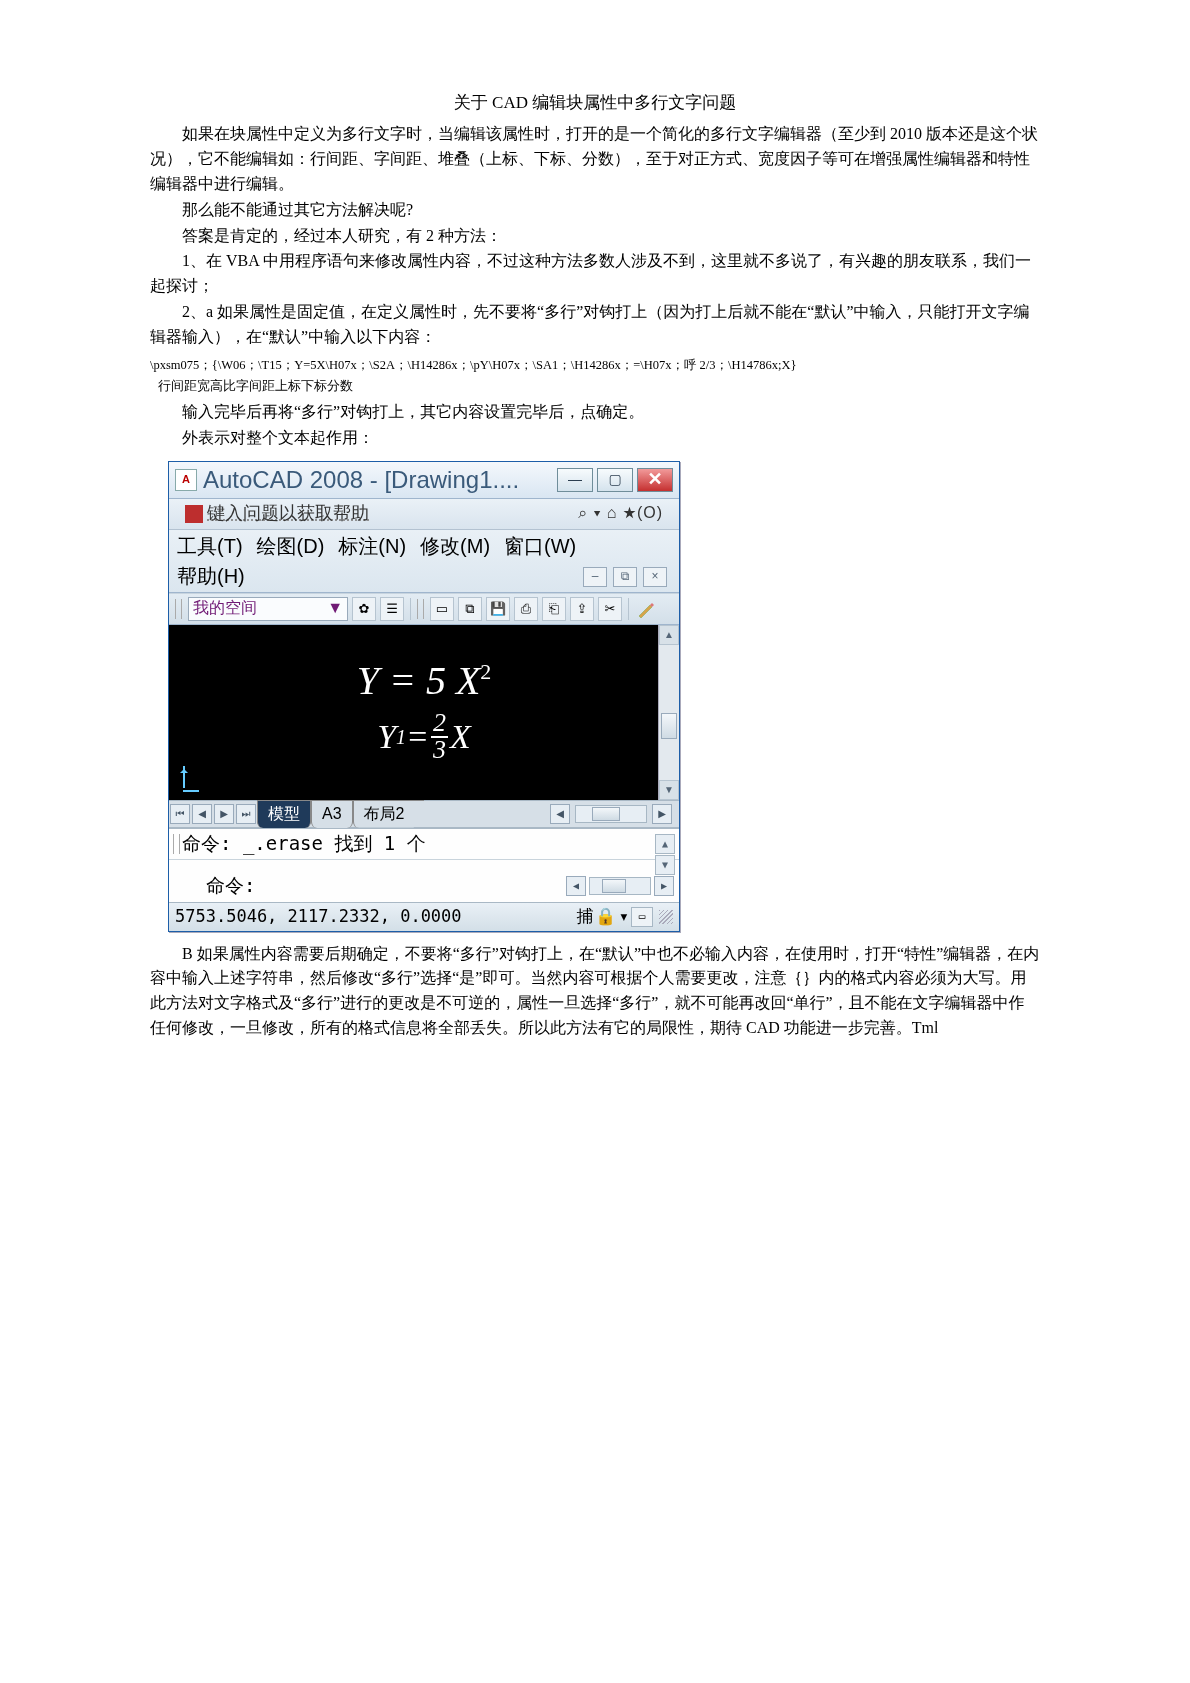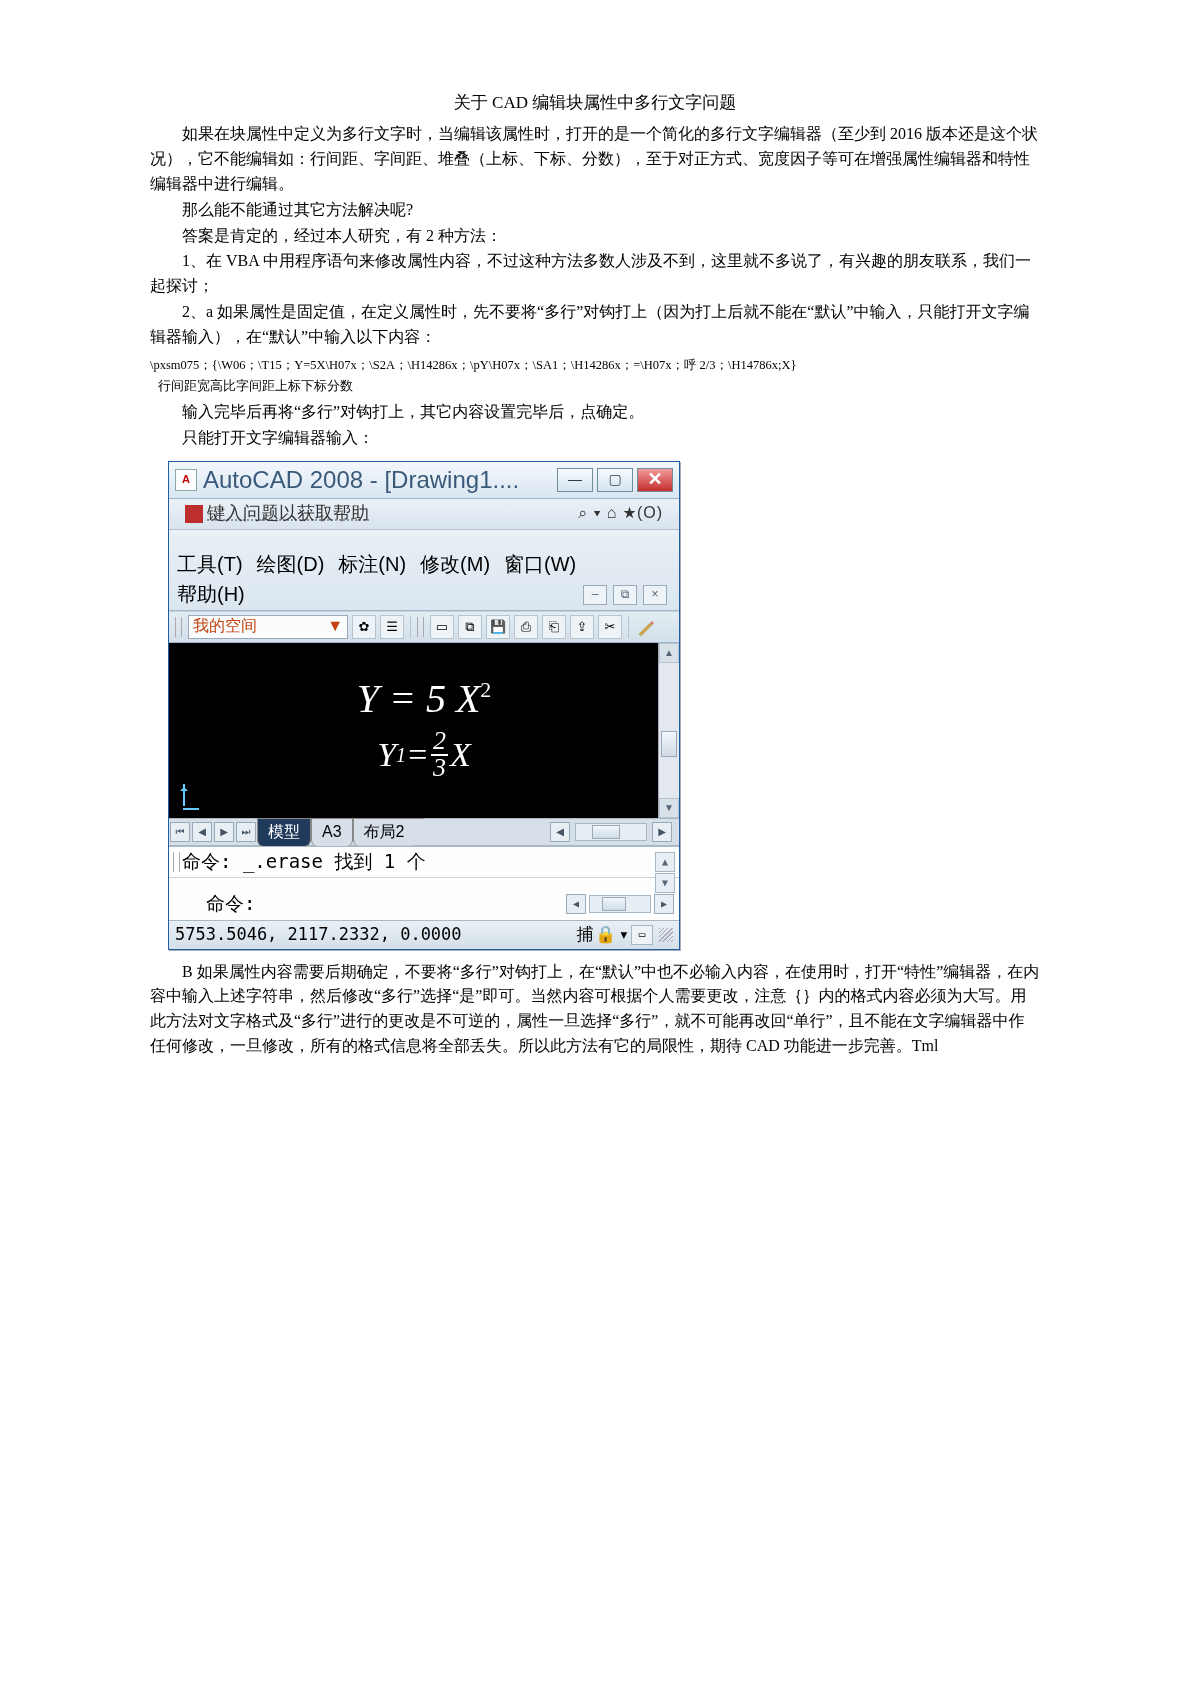--- a/index.html
+++ b/index.html
@@ -81,40 +81,40 @@
     width:18px;height:18px;background:#bd2e2e;display:inline-block;margin-right:4px;
     position:relative;
   }
   .help-text { text-decoration: underline dotted #888; }
   .help-spacer{flex:1;}
   .help-right{ font-size:16px; letter-spacing:1px; color:#333;}
   
   .menubar {
     background: linear-gradient(#e9f0f6,#dbe6ef);
     border-bottom:1px solid #9fb5cd;
-    padding: 20px 8px 0 8px;
+    padding: 2px 8px 0 8px;
   }
   .menu-row { display:flex; gap: 14px; font-size:20px; color:#000; align-items:center; height:30px;}
   .menu-row2 { display:flex; justify-content:space-between; align-items:center; height:30px; font-size:20px;}
   .mdi-btns { display:flex; gap:6px; margin-right:4px;}
   .mdi-btn { width:22px;height:18px;border:1px solid #9ab;background:#eef3f7;display:flex;align-items:center;justify-content:center;font-size:12px;color:#567;}
   
   .toolbar {
     display:flex; align-items:center;
     height:30px;
     background: linear-gradient(#e3ecf3,#d3dfe9);
     border-top:1px solid #c7d4df;
     border-bottom:1px solid #9fb5cd;
     padding:0 6px;
     gap:4px;
   }
   .tb-grip{ width:5px;height:20px;border-left:1px solid #aaa;border-right:1px solid #aaa; margin-right:2px;}
   .ws-dd {
     width: 150px; height:22px; border:1px solid #9ab; background:#fafcfe;
-    display:flex;align-items:center;padding:0 4px;font-size:16px;color:#c2410c; justify-content:space-between;
+    display:flex;align-items:center;padding:0 4px;font-size:16px;color:#701a75; justify-content:space-between;
   }
   .tb-icon { width:22px;height:22px;border:1px solid #b6c4d0;background:#eef3f7;display:flex;align-items:center;justify-content:center;font-size:13px;}
   .tb-sep{ width:1px;height:22px;background:#b6c4d0;margin:0 2px;}
   .pencil{ width:22px;height:22px;display:flex;align-items:center;justify-content:center;}
 
   .canvas {
     position:relative;
     background:#000; height:175px;
     color:#fff; font-family:"Times New Roman",serif;
     display:flex; flex-direction:column; align-items:center; justify-content:center;
@@ -169,31 +169,31 @@
   .sbtn{width:20px;height:18px;border:1px solid #a7b7c4;background:#eef3f7;display:flex;align-items:center;justify-content:center;font-size:11px;}
   .lock{color:#c97a14;}
   .resize-grip{width:14px;height:14px;background:repeating-linear-gradient(135deg,#aab,#aab 1px,transparent 1px,transparent 3px);margin-left:4px;}
 </style>
 </head>
 <body>
 
 <div class="page">
   <div class="title">关于 CAD 编辑块属性中多行文字问题</div>
 
-  <div class="para">如果在块属性中定义为多行文字时，当编辑该属性时，打开的是一个简化的多行文字编辑器（至少到 2016 版本还是这个状况），它不能编辑如：行间距、字间距、堆叠（上标、下标、分数），至于对正方式、宽度因子等可在增强属性编辑器和特性编辑器中进行编辑。</div>
+  <div class="para">如果在块属性中定义为多行文字时，当编辑该属性时，打开的是一个简化的多行文字编辑器（至少到 2010 版本还是这个状况），它不能编辑如：行间距、字间距、堆叠（上标、下标、分数），至于对正方式、宽度因子等可在增强属性编辑器和特性编辑器中进行编辑。</div>
   <div class="para">那么能不能通过其它方法解决呢?</div>
   <div class="para">答案是肯定的，经过本人研究，有 2 种方法：</div>
   <div class="para">1、在 VBA 中用程序语句来修改属性内容，不过这种方法多数人涉及不到，这里就不多说了，有兴趣的朋友联系，我们一起探讨；</div>
   <div class="para">2、a 如果属性是固定值，在定义属性时，先不要将“多行”对钩打上（因为打上后就不能在“默认”中输入，只能打开文字编辑器输入），在“默认”中输入以下内容：</div>
 
   <div class="code-str para-noindent">\pxsm075；{\W06；\T15；Y=5X\H07x；\S2A；\H14286x；\pY\H07x；\SA1；\H14286x；=\H07x；呼 2/3；\H14786x;X}</div>
   <div class="small-note">行间距宽高比字间距上标下标分数</div>
 
   <div class="para">输入完毕后再将“多行”对钩打上，其它内容设置完毕后，点确定。</div>
-  <div class="para">只能打开文字编辑器输入：</div>
+  <div class="para">外表示对整个文本起作用：</div>
 
   <div class="shot">
 
     <div class="titlebar">
       <span class="ac-icon">A</span>
       <span class="title-text">AutoCAD 2008 - [Drawing1....</span>
       <div class="winbtns">
         <div class="winbtn">—</div>
         <div class="winbtn">▢</div>
         <div class="winbtn close">✕</div>

